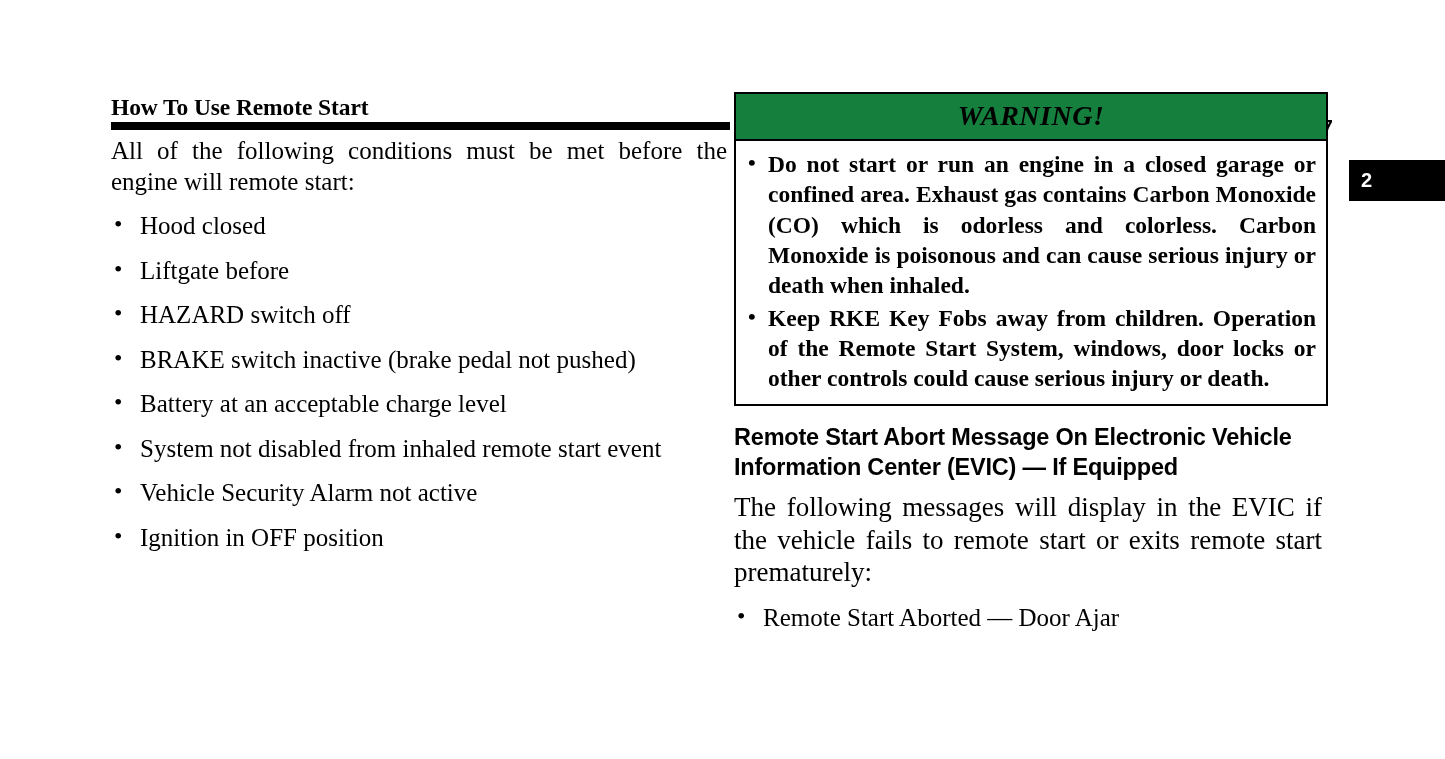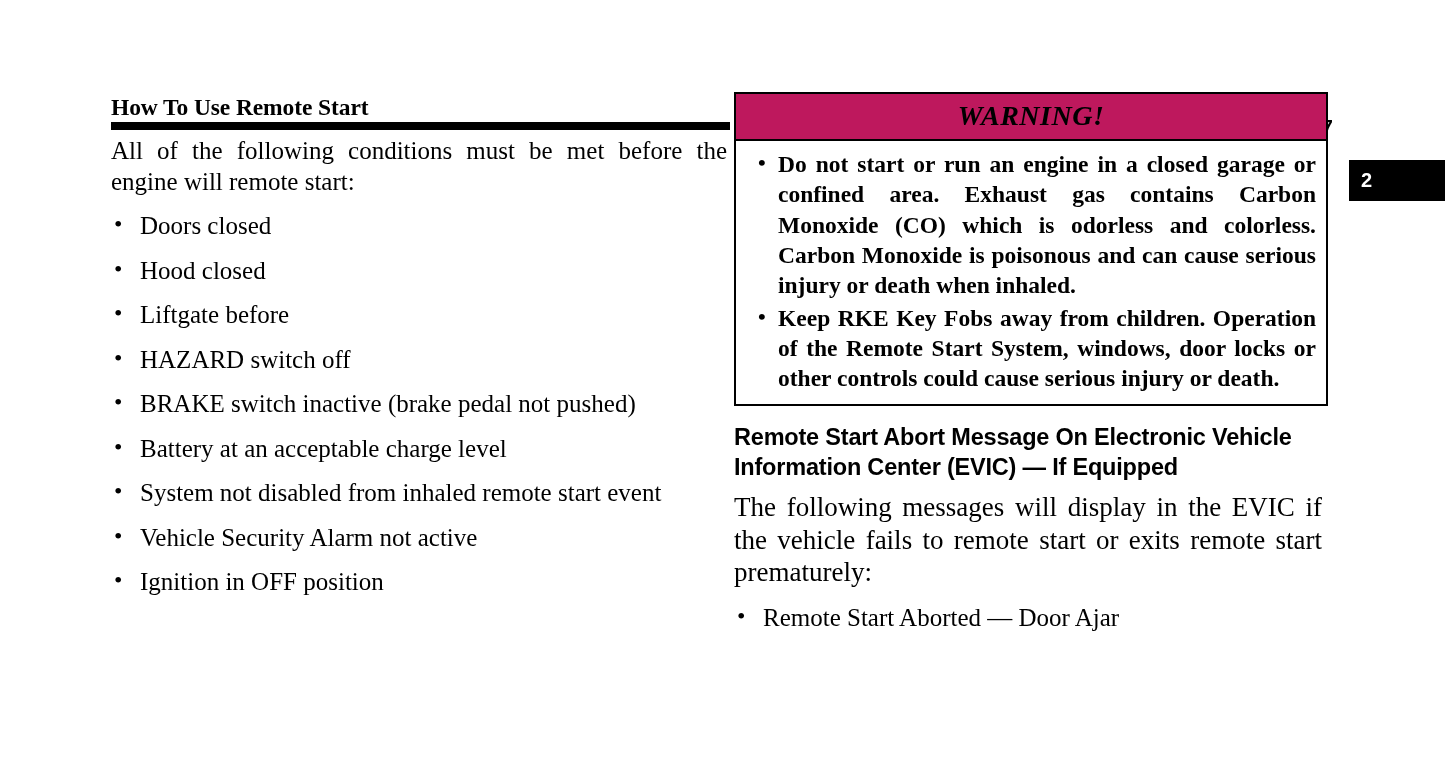--- a/index.html
+++ b/index.html
@@ -117,32 +117,32 @@
   }
 
   
   .warning-box {
     border: 2px solid #000000;
     background: #ffffff;
     width: 594px;
     box-sizing: border-box;
   }
   .warning-title {
-    background: #be185d;
+    background: #15803d;
     border-bottom: 2px solid #000000;
     text-align: center;
     font-family: "Liberation Serif", serif;
     font-weight: bold;
     font-style: italic;
     font-size: 28px;
     padding: 6px 0 7px 0;
     letter-spacing: 0.5px;
   }
   .warning-body {
-    padding: 8px 10px 10px 20px;
+    padding: 8px 10px 10px 10px;
   }
   ul.warn-list {
     list-style: none;
     margin: 0;
     padding: 0;
   }
   ul.warn-list li {
     position: relative;
     font-family: "Liberation Serif", serif;
     font-weight: bold;
@@ -191,21 +191,20 @@
 </div>
 
 <div class="chapter-tab">
   <span>2</span>
 </div>
 
 <div class="col-left">
   <h2 class="section-head">How To Use Remote Start</h2>
   <p class="body-text">All of the following conditions must be met before the engine will remote start:</p>
   <ul class="bullets">
-    <li>Doors closed</li>
     <li>Hood closed</li>
     <li>Liftgate before</li>
     <li>HAZARD switch off</li>
     <li>BRAKE switch inactive (brake pedal not pushed)</li>
     <li>Battery at an acceptable charge level</li>
     <li>System not disabled from inhaled remote start event</li>
     <li>Vehicle Security Alarm not active</li>
     <li>Ignition in OFF position</li>
   </ul>
 </div>

